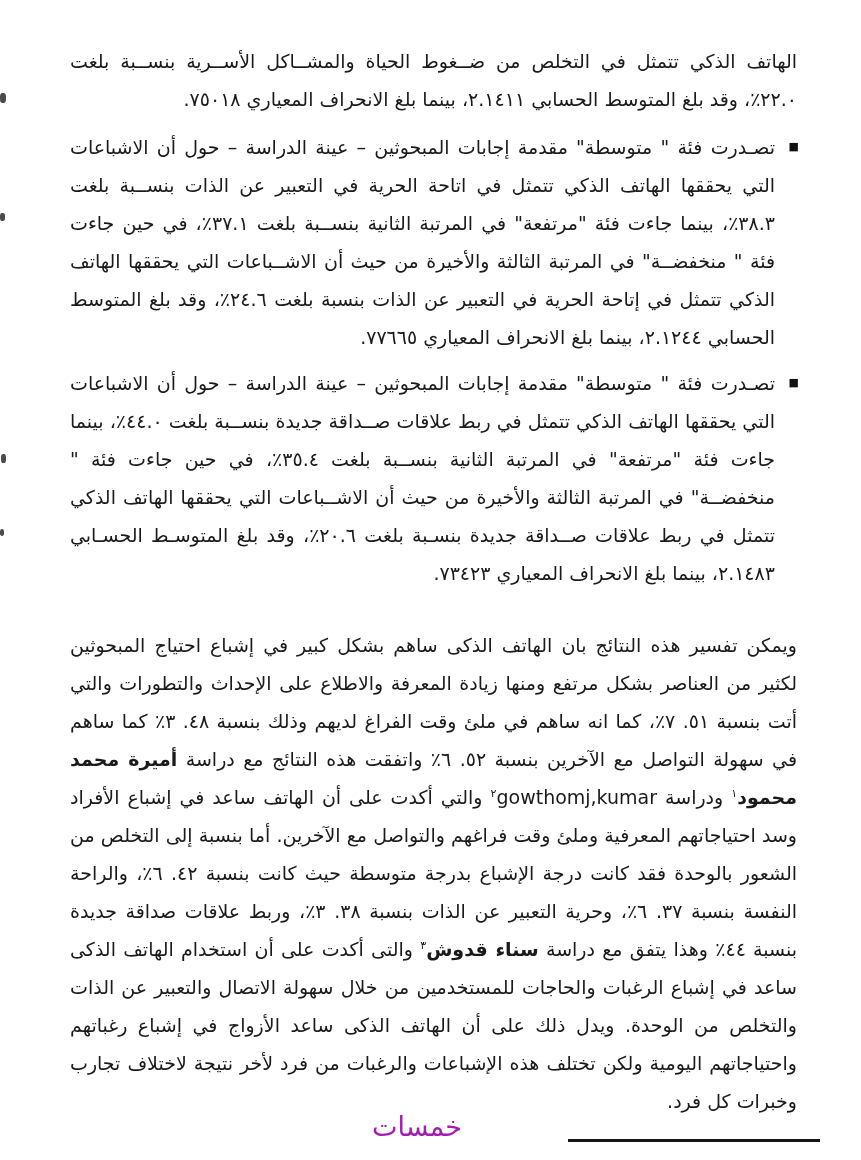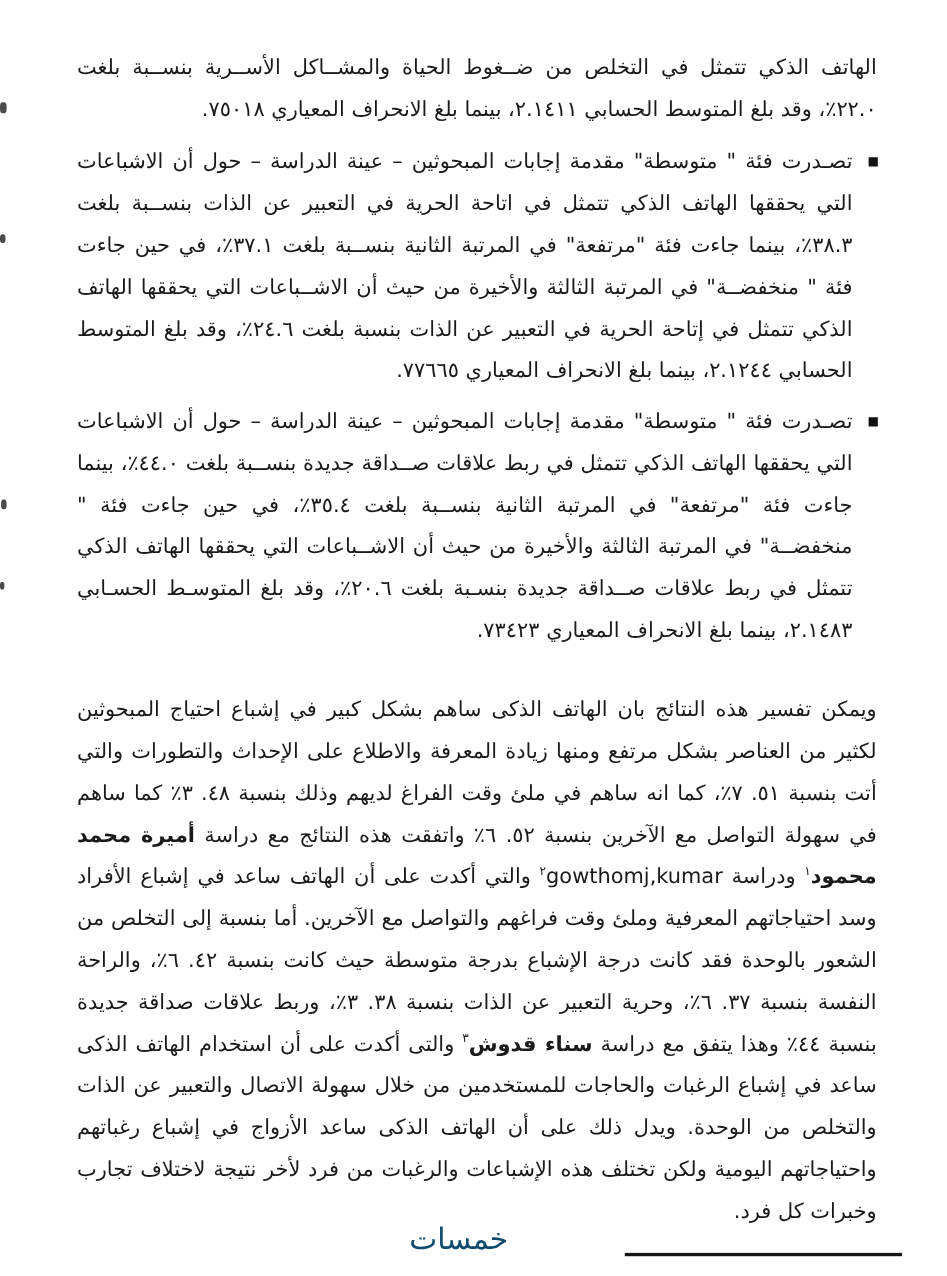--- a/index.html
+++ b/index.html
@@ -65,21 +65,21 @@
     line-height: 0;
     unicode-bidi: isolate;
     vertical-align: super;
   }
   .watermark {
     position: absolute;
     left: 372px;
     top: 1108px;
     font-size: 27px;
     letter-spacing: 2px;
-    color: #0c4a6e;
+    color: #a21caf;
     direction: rtl;
     user-select: none;
   }
   .footnote-rule {
     position: absolute;
     left: 568px;
     top: 1139px;
     width: 252px;
     height: 3px;
     background: #161616;

